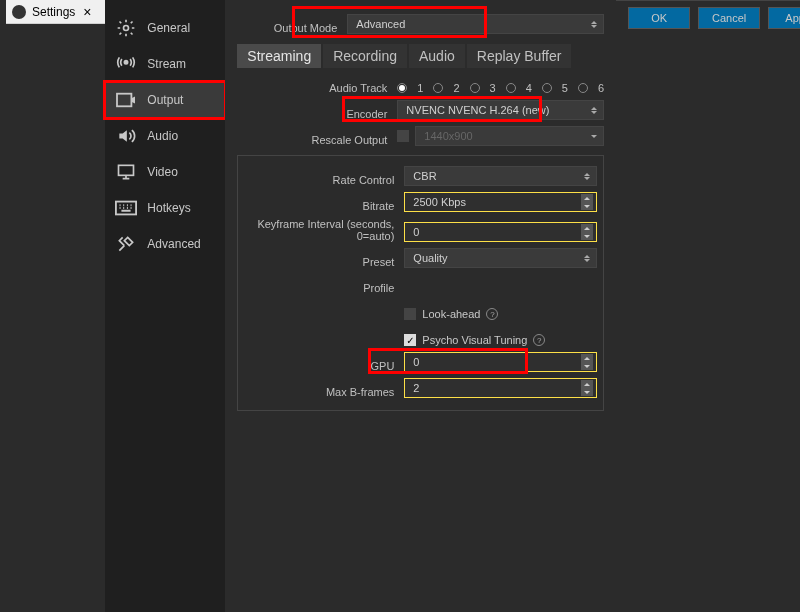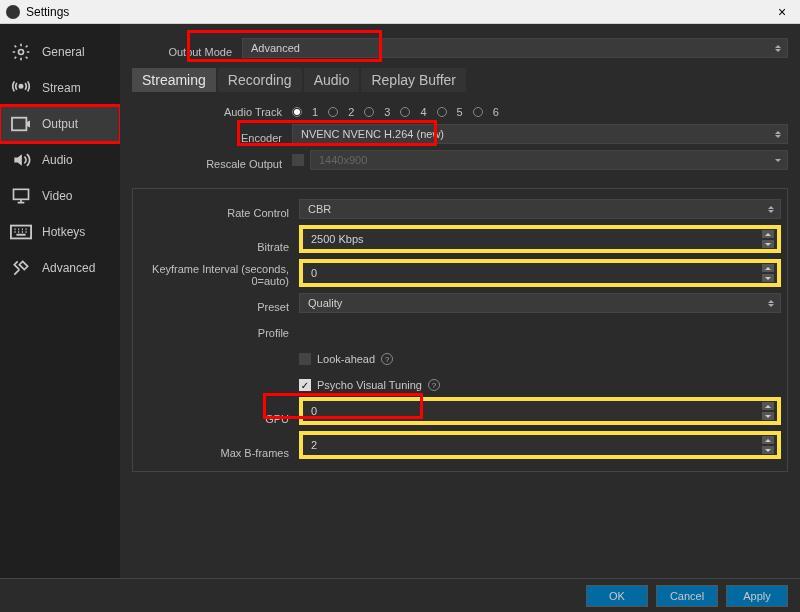--- a/index.html
+++ b/index.html
@@ -1,17 +1,17 @@
 <!DOCTYPE html>
 <html><head>
 <meta charset="utf-8">
 <style>
 * { box-sizing: border-box; margin: 0; padding: 0; font-family: 'Segoe UI', Arial, sans-serif; }
 html, body { width: 800px; height: 612px; overflow: hidden; background: #fff; }
-.window { width: 800px; height: 612px; display: flex; flex-direction: column; background: #2b2b2b; color: #c8c8c8; font-size: 11px; }
+.window { width: 800px; height: 612px; display: flex; flex-direction: row; background: #2b2b2b; color: #c8c8c8; font-size: 11px; padding-left: 6px; }
 .titlebar { height: 24px; background: #f0f0f0; color: #000; display: flex; align-items: center; padding: 0 6px; border-bottom: 1px solid #d0d0d0; }
 .titlebar .app-icon { width: 14px; height: 14px; border-radius: 50%; background: #333; margin-right: 6px; }
 .titlebar .title { flex: 1; font-size: 12px; }
 .titlebar .close { width: 24px; text-align: center; font-size: 14px; cursor: pointer; }
 .body { flex: 1; display: flex; min-height: 0; }
 .sidebar { width: 120px; background: #1f1f1f; padding-top: 10px; }
 .nav-item { display: flex; align-items: center; padding: 8px 10px; gap: 10px; color: #c8c8c8; cursor: pointer; position: relative; }
 .nav-item.active { background: #3a3a3a; }
 .nav-item .lbl { font-size: 12px; }
 .nav-icon { width: 22px; height: 20px; display: flex; align-items: center; justify-content: center; color: #c8c8c8; }
@@ -19,36 +19,36 @@
 .red-box { position: absolute; border: 3px solid #ff0000; pointer-events: none; }
 .content { flex: 1; display: flex; flex-direction: column; background: #2b2b2b; padding: 14px 12px 0 12px; position: relative; }
 .row { display: flex; align-items: flex-end; margin-bottom: 6px; min-height: 20px; }
 .row .label { width: 160px; text-align: right; padding-right: 10px; font-size: 11px; color: #c0c0c0; }
 .row .control { flex: 1; display: flex; align-items: center; }
 .combo { flex: 1; background: #3a3a3a; height: 20px; display: flex; align-items: center; padding: 0 8px; color: #d0d0d0; font-size: 11px; position: relative; border: 1px solid #444; }
 .combo .handle { width: 14px; display: flex; flex-direction: column; align-items: center; position: absolute; right: 2px; top: 1px; bottom: 1px; justify-content: center; gap: 1px; }
 .combo .handle .chev { width: 0; height: 0; border-left: 3px solid transparent; border-right: 3px solid transparent; }
 .combo .handle .up { border-bottom: 3px solid #aaa; }
 .combo .handle .dn { border-top: 3px solid #aaa; }
-.spinner { flex: 1; background: #2f2f2f; height: 28px; display: flex; align-items: center; padding: 0 8px; color: #d0d0d0; font-size: 11px; border: 4px solid #fde047; position: relative; }
+.spinner { flex: 1; background: #2f2f2f; height: 20px; display: flex; align-items: center; padding: 0 8px; color: #d0d0d0; font-size: 11px; border: 1px solid #fde047; position: relative; }
 .spinner .sp-handle { width: 14px; display: flex; flex-direction: column; align-items: center; position: absolute; right: 2px; top: 1px; bottom: 1px; justify-content: space-between; }
 .spinner .sp-handle div { background: #555; width: 12px; height: 8px; display:flex; align-items:center; justify-content:center; }
 .spinner .sp-handle .chev { width: 0; height: 0; border-left: 3px solid transparent; border-right: 3px solid transparent; }
 .spinner .sp-handle .up .chev { border-bottom: 3px solid #ccc; }
 .spinner .sp-handle .dn .chev { border-top: 3px solid #ccc; }
 .tabs { display: flex; gap: 2px; margin-bottom: 6px; }
 .tab { padding: 4px 10px; background: #333; color: #c0c0c0; font-size: 14px; cursor: pointer; }
 .tab.active { background: #4a4a4a; color: #e5e5e5; }
 .radio-row { display: flex; align-items: center; gap: 10px; }
 .radio { width: 10px; height: 10px; border: 1px solid #888; border-radius: 50%; display: inline-block; position: relative; }
 .radio.sel::after { content:''; position:absolute; inset:1px; background:#fff; border-radius:50%; }
 .radio-lbl { font-size: 11px; color:#c0c0c0; }
 .check { width: 12px; height: 12px; background: #ddd; display: inline-flex; align-items:center; justify-content:center; margin-right: 6px; font-size:10px; color:#000; }
 .check.off { background:#444; }
-.panel { border: 1px solid #444; margin-top: 12px; padding: 10px 6px 6px 6px; }
+.panel { border: 1px solid #444; margin-top: 3px; padding: 10px 6px 6px 6px; }
 .help { width:12px; height:12px; border:1px solid #888; border-radius:50%; display:inline-flex; align-items:center; justify-content:center; font-size:8px; margin-left:6px; color:#aaa; }
 .footer { height: 34px; border-top: 1px solid #444; display: flex; justify-content: flex-end; align-items: center; padding: 0 12px; gap: 8px; background:#2b2b2b; }
 .btn { min-width: 62px; height: 22px; background: #0369a1; border: 1px solid #555; color: #c8c8c8; font-size: 11px; display:flex; align-items:center; justify-content:center; cursor:pointer; }
 .combo.disabled { color:#666; }
 </style>
 </head>
 <body>
 
 <div class="window">
   <div class="titlebar">

